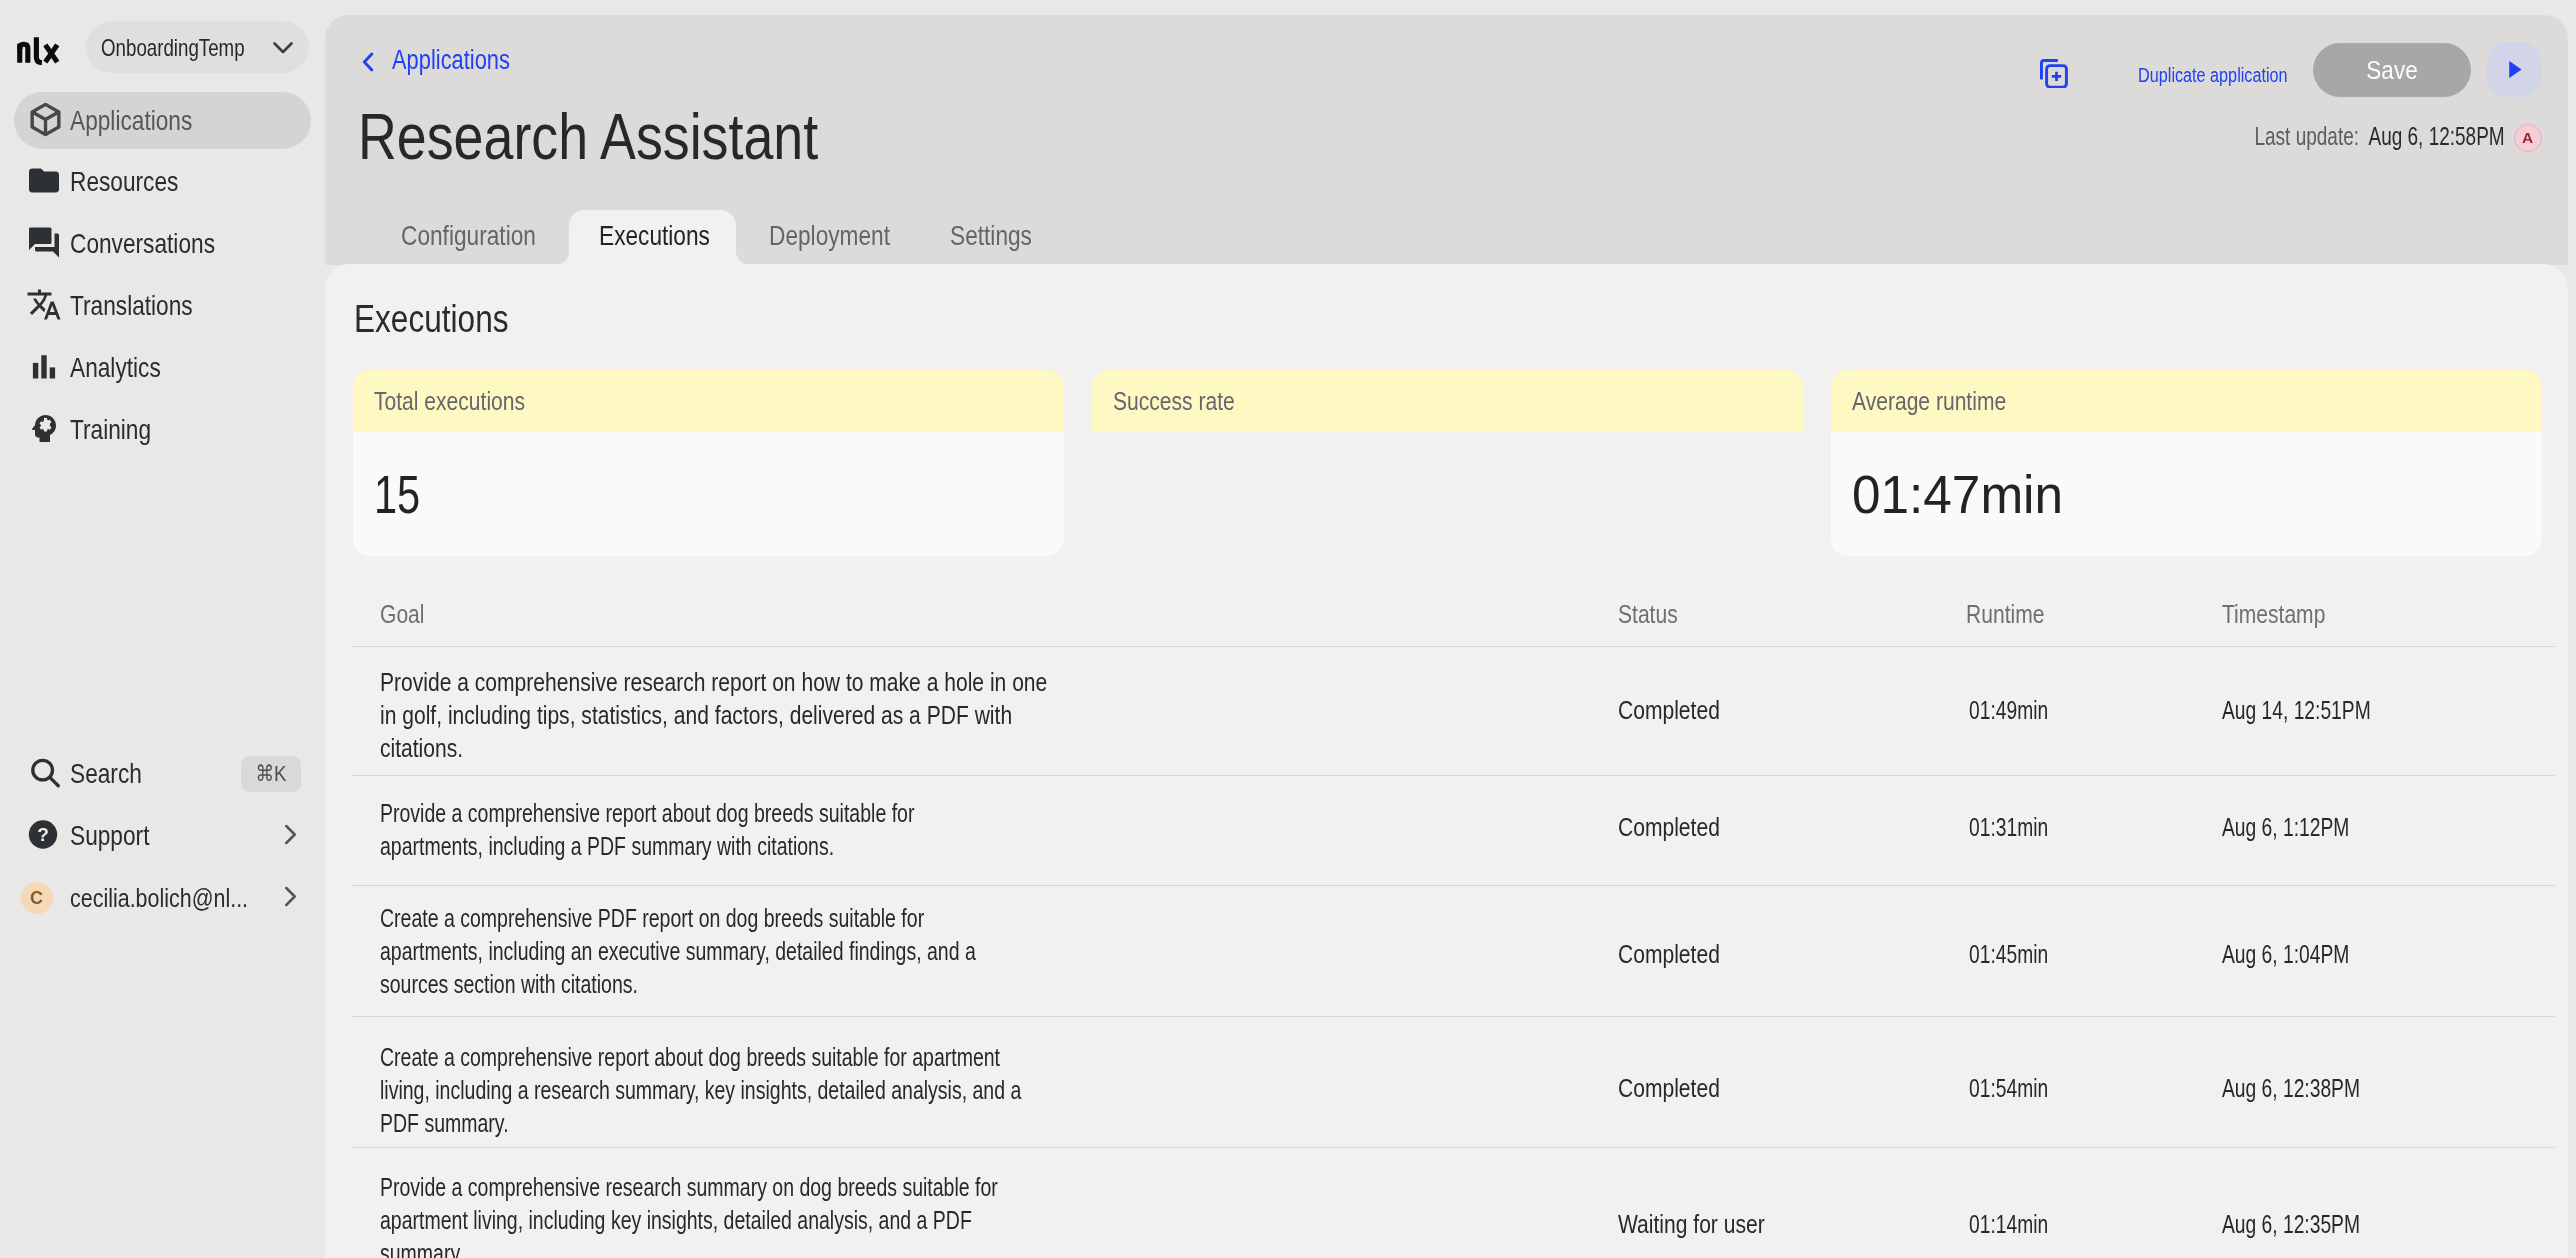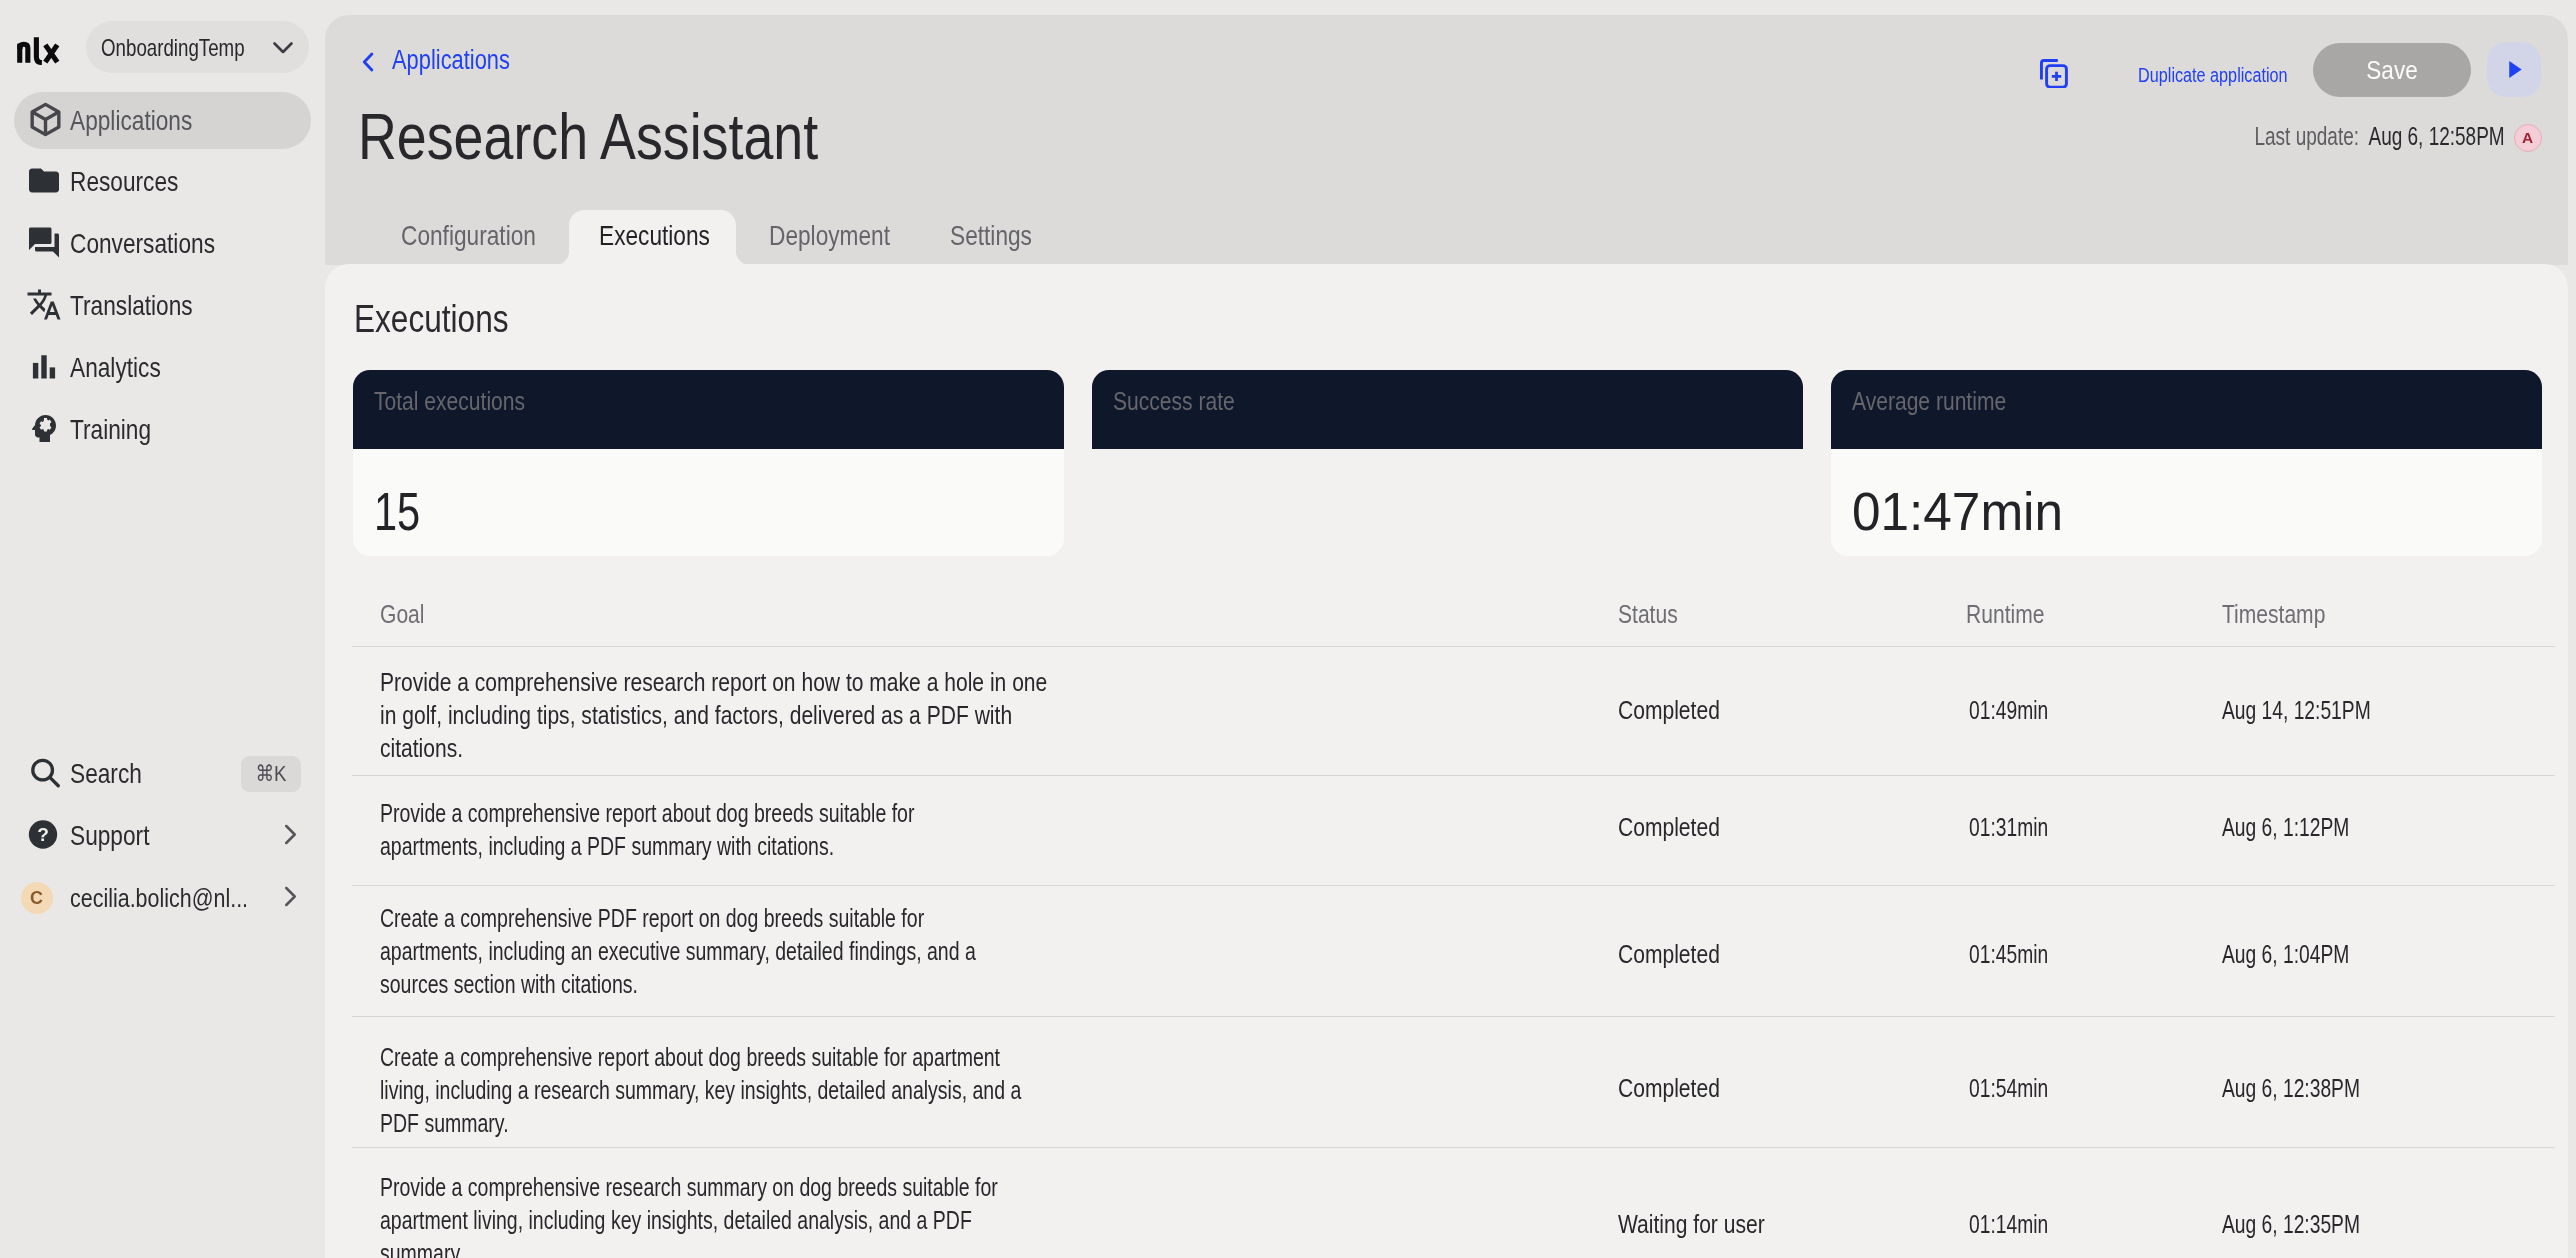--- a/index.html
+++ b/index.html
@@ -55,21 +55,21 @@
   .fl { left:-13.7px; }
   .fr { right:-13.7px; }
   .fl::after, .fr::after { content:''; display:block; width:13.7px; height:13.7px; background:#dcdbd9; }
   .fl::after { border-bottom-right-radius:13.7px; }
   .fr::after { border-bottom-left-radius:13.7px; }
 
   
   .panel-light { position:absolute; left:325px; top:264px; width:2243px; height:995px; background:#f2f1ef; border-radius:24px 24px 0 0; }
   .pl-h2 { position:absolute; left:29px; top:32px; font-size:39px; line-height:45px; color:#2a2a2f; transform:scaleX(.81); transform-origin:0 50%; }
   .card { position:absolute; top:106px; width:711px; height:186px; border-radius:17px; overflow:hidden; }
-  .card .hd { height:79px; background:#0f172a; }
+  .card .hd { height:62px; background:#fef9c3; }
   .card .hd span { display:inline-block; margin-left:21.4px; font-size:26px; color:#66666c; line-height:63px; transform:scaleX(.81); transform-origin:0 50%; white-space:nowrap; }
   .card .bd { height:124px; background:#fafaf9; position:relative; }
   .card .val { position:absolute; left:21.4px; top:37px; font-size:54px; line-height:51px; color:#232327; transform-origin:0 50%; white-space:nowrap; }
 
   .th { position:absolute; top:336px; font-size:26px; line-height:29px; color:#6e6e74; transform:scaleX(.81); transform-origin:0 50%; }
   .divider { position:absolute; left:27px; width:2203px; height:0.9px; background:#d7d6d4; }
   .goal { position:absolute; left:55px; width:1026px; font-size:26px; line-height:33px; color:#28282c; transform:scaleX(.81); transform-origin:0 0; }
   .cell { position:absolute; font-size:26px; line-height:29px; color:#28282c; white-space:nowrap; transform:scaleX(.81); transform-origin:0 50%; }
   .cell.num { transform:scaleX(.74); }
 </style>

